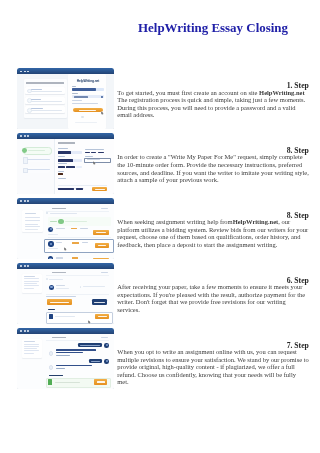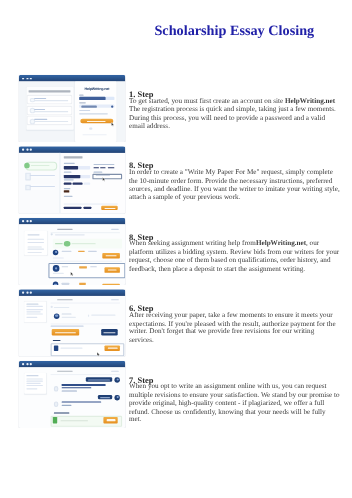--- a/index.html
+++ b/index.html
@@ -8,21 +8,21 @@
   .page{position:relative;width:320px;height:453px;background:#fff;}
   .txtcol,.title{transform:translateZ(0);will-change:opacity;}
 
   .title{position:absolute;left:53px;top:19.5px;width:320px;text-align:center;color:#2121a8;
      font-family:"Liberation Serif",serif;font-weight:bold;font-size:12.95px;line-height:16.4px;}
 
   .step{position:absolute;left:0;width:320px;}
   .shot{position:absolute;left:16.55px;width:97.25px;height:61.4px;overflow:hidden;filter:blur(0.33px) saturate(.92);}
   .txtcol{position:absolute;left:117.3px;width:191.55px;color:#3a3a3a;
       font-size:6.5px;line-height:7.57px;text-align:left;}
-  .hd{font-weight:bold;font-size:7.7px;line-height:8.4px;text-align:left;display:block;
+  .hd{font-weight:bold;font-size:7.7px;line-height:8.4px;text-align:right;display:block;
       margin-bottom:-2.2px;color:#262626;}
   .bd{display:block;}
   .bd b{font-weight:bold;}
 
   
   .win{position:absolute;left:0;top:0;width:97.2px;border-radius:2px;overflow:hidden;
        background:#fff;box-shadow:0 0.4px 1.6px rgba(20,40,80,.22);}
   .bar{position:relative;height:6.4px;background:linear-gradient(180deg,#2f67ad 0%,#204379 100%);
        border-radius:2px 2px 0 0;}
   .dots{position:absolute;left:3.95px;top:2.55px;display:flex;gap:1.63px;}
@@ -40,21 +40,21 @@
   .circ{position:absolute;border-radius:50%;}
   .fld{position:absolute;background:#e3ecfb;border-radius:.8px;}
   .cursor{position:absolute;width:0;height:0;}
   .cursor svg{position:absolute;left:0;top:0;overflow:visible;}
 </style>
 </head>
 <body>
 
 <div class="page">
   <div class="title">
-    <span>Scholarship Essay Closing</span><br>
+    <span>HelpWriting Essay Closing</span><br>
   </div>
 
   <div class="step" style="top:68px">
     <div class="shot">
       <div class="win">
         <div class="bar">
           <div class="dots">
             <span class="dot"></span>
             <span class="dot"></span>
             <span class="dot"></span>

